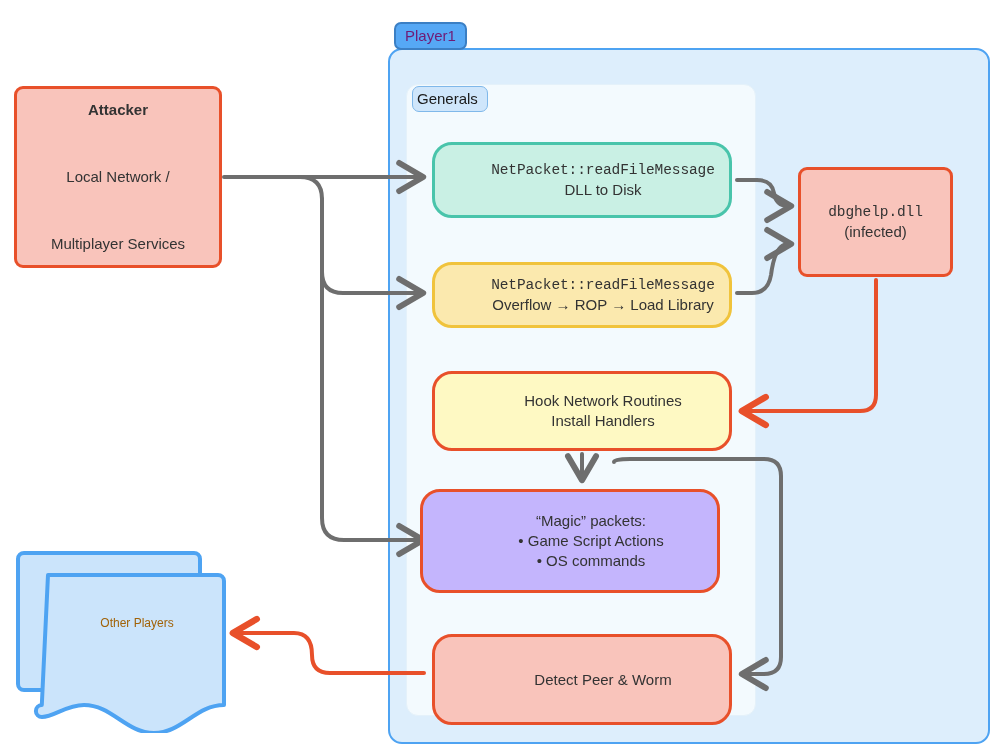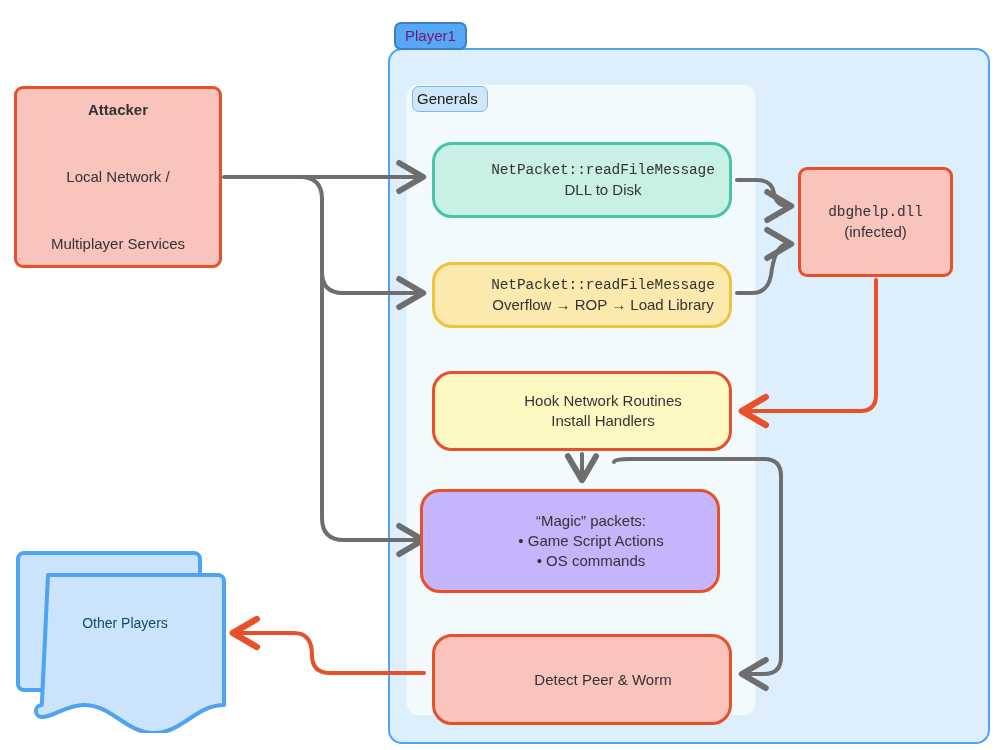--- a/index.html
+++ b/index.html
@@ -104,29 +104,29 @@
   
   #other-players {
     position: absolute;
     left: 12px;
     top: 543px;
     width: 218px;
     height: 190px;
   }
   #other-players .op-label {
     position: absolute;
-    left: 4px;
+    left: 16px;
     top: 0;
     width: 218px;
     height: 160px;
     display: flex;
     align-items: center;
     justify-content: center;
-    font-size: 14px;
-    color: #0c4a6e;
+    font-size: 12px;
+    color: #a16207;
     z-index: 3;
     pointer-events: none;
   }
   
   .proc {
     font-size: 15px;
     border-radius: 20px;
     padding-left: 42px;
   }
   #n-dll {

